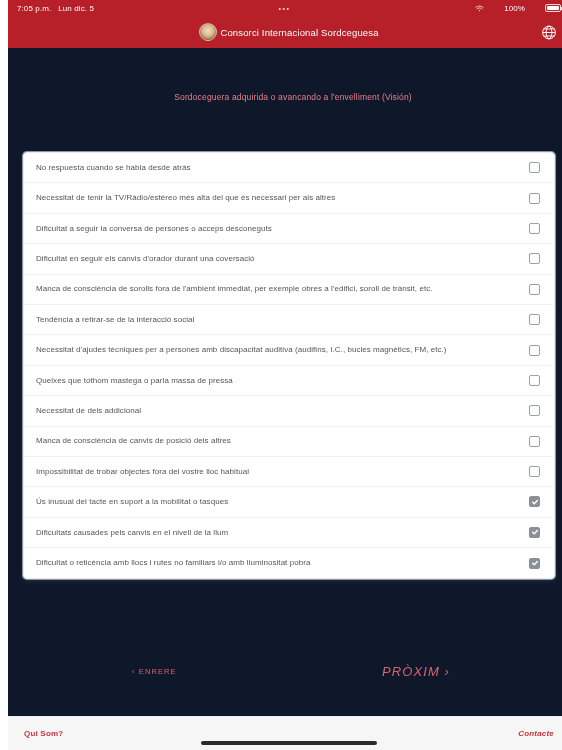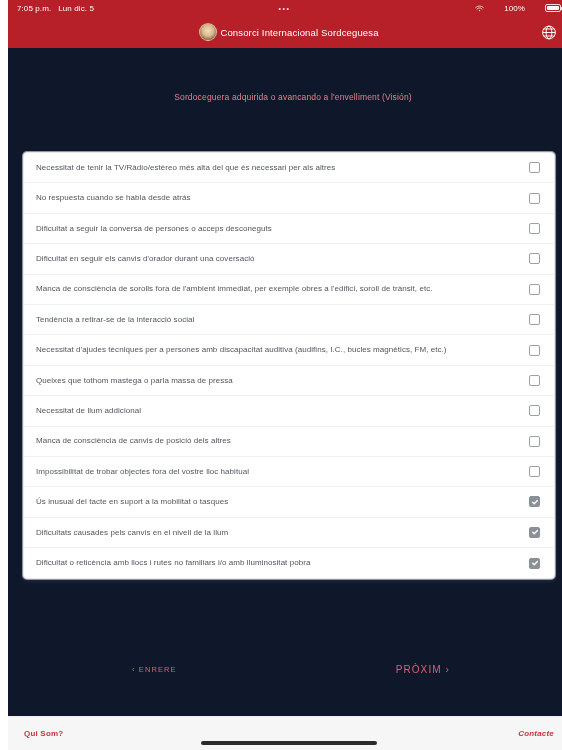--- a/index.html
+++ b/index.html
@@ -79,22 +79,22 @@
   .cb.checked { background: #8b9096; border-color: #8b9096; }
   .cb svg { width: 8px; height: 8px; display: none; }
   .cb.checked svg { display: block; }
 
   
   .navrow {
     position: absolute; left: 4px; right: 0; top: 664px;
     display: flex; align-items: center; padding: 0 120px;
   }
   .nav-prev { color: #d9636f; font-size: 7.5px; letter-spacing: 1.1px; cursor: pointer; }
-  .nav-next { color: #d9636f; font-size: 10px; letter-spacing: 1.1px; cursor: pointer;
-              margin-left: auto; }
+  .nav-next { color: #d9636f; font-size: 13px; letter-spacing: 1.1px; cursor: pointer;
+              margin-left: auto; font-style: italic; }
 
   
   .footer {
     position: absolute; left: 0; right: 0; bottom: 0; height: 34px;
     background: #f6f6f6; border-top: 1px solid #ededed;
     display: flex; align-items: center; padding: 0 16px;
   }
   .foot-link { color: #c7333f; font-size: 8px; font-weight: bold; letter-spacing: .2px; cursor: pointer; }
   .foot-link.right { margin-left: auto; font-style: italic; }
   .home-ind {
@@ -142,34 +142,34 @@
         <path d="M2 10h16M3.3 5.6h13.4M3.3 14.4h13.4"></path>
       </svg>
     </div>
   </div>
 
   <div class="page-title">Sordoceguera adquirida o avancando a l'envelliment (Visión)</div>
 
   <div class="card">
 
     <div class="q-row">
+      <span class="q-label">No respuesta cuando se habla desde atrás</span>
+      <span class="cb">
+        
+      </span>
+    </div>
+
+    <div class="q-row">
       <span class="q-label">Necessitat de tenir la TV/Ràdio/estèreo més alta del que és necessari per als altres</span>
       <span class="cb">
         
       </span>
     </div>
 
     <div class="q-row">
-      <span class="q-label">No respuesta cuando se habla desde atrás</span>
-      <span class="cb">
-        
-      </span>
-    </div>
-
-    <div class="q-row">
       <span class="q-label">Dificultat a seguir la conversa de persones o acceps desconeguts</span>
       <span class="cb">
         
       </span>
     </div>
 
     <div class="q-row">
       <span class="q-label">Dificultat en seguir els canvis d'orador durant una coversació</span>
       <span class="cb">
         
@@ -198,21 +198,21 @@
     </div>
 
     <div class="q-row">
       <span class="q-label">Queixes que tothom mastega o parla massa de pressa</span>
       <span class="cb">
         
       </span>
     </div>
 
     <div class="q-row">
-      <span class="q-label">Necessitat de llum addicional</span>
+      <span class="q-label">Necessitat de dels addicional</span>
       <span class="cb">
         
       </span>
     </div>
 
     <div class="q-row">
       <span class="q-label">Manca de consciència de canvis de posició dels altres</span>
       <span class="cb">
         
       </span>

